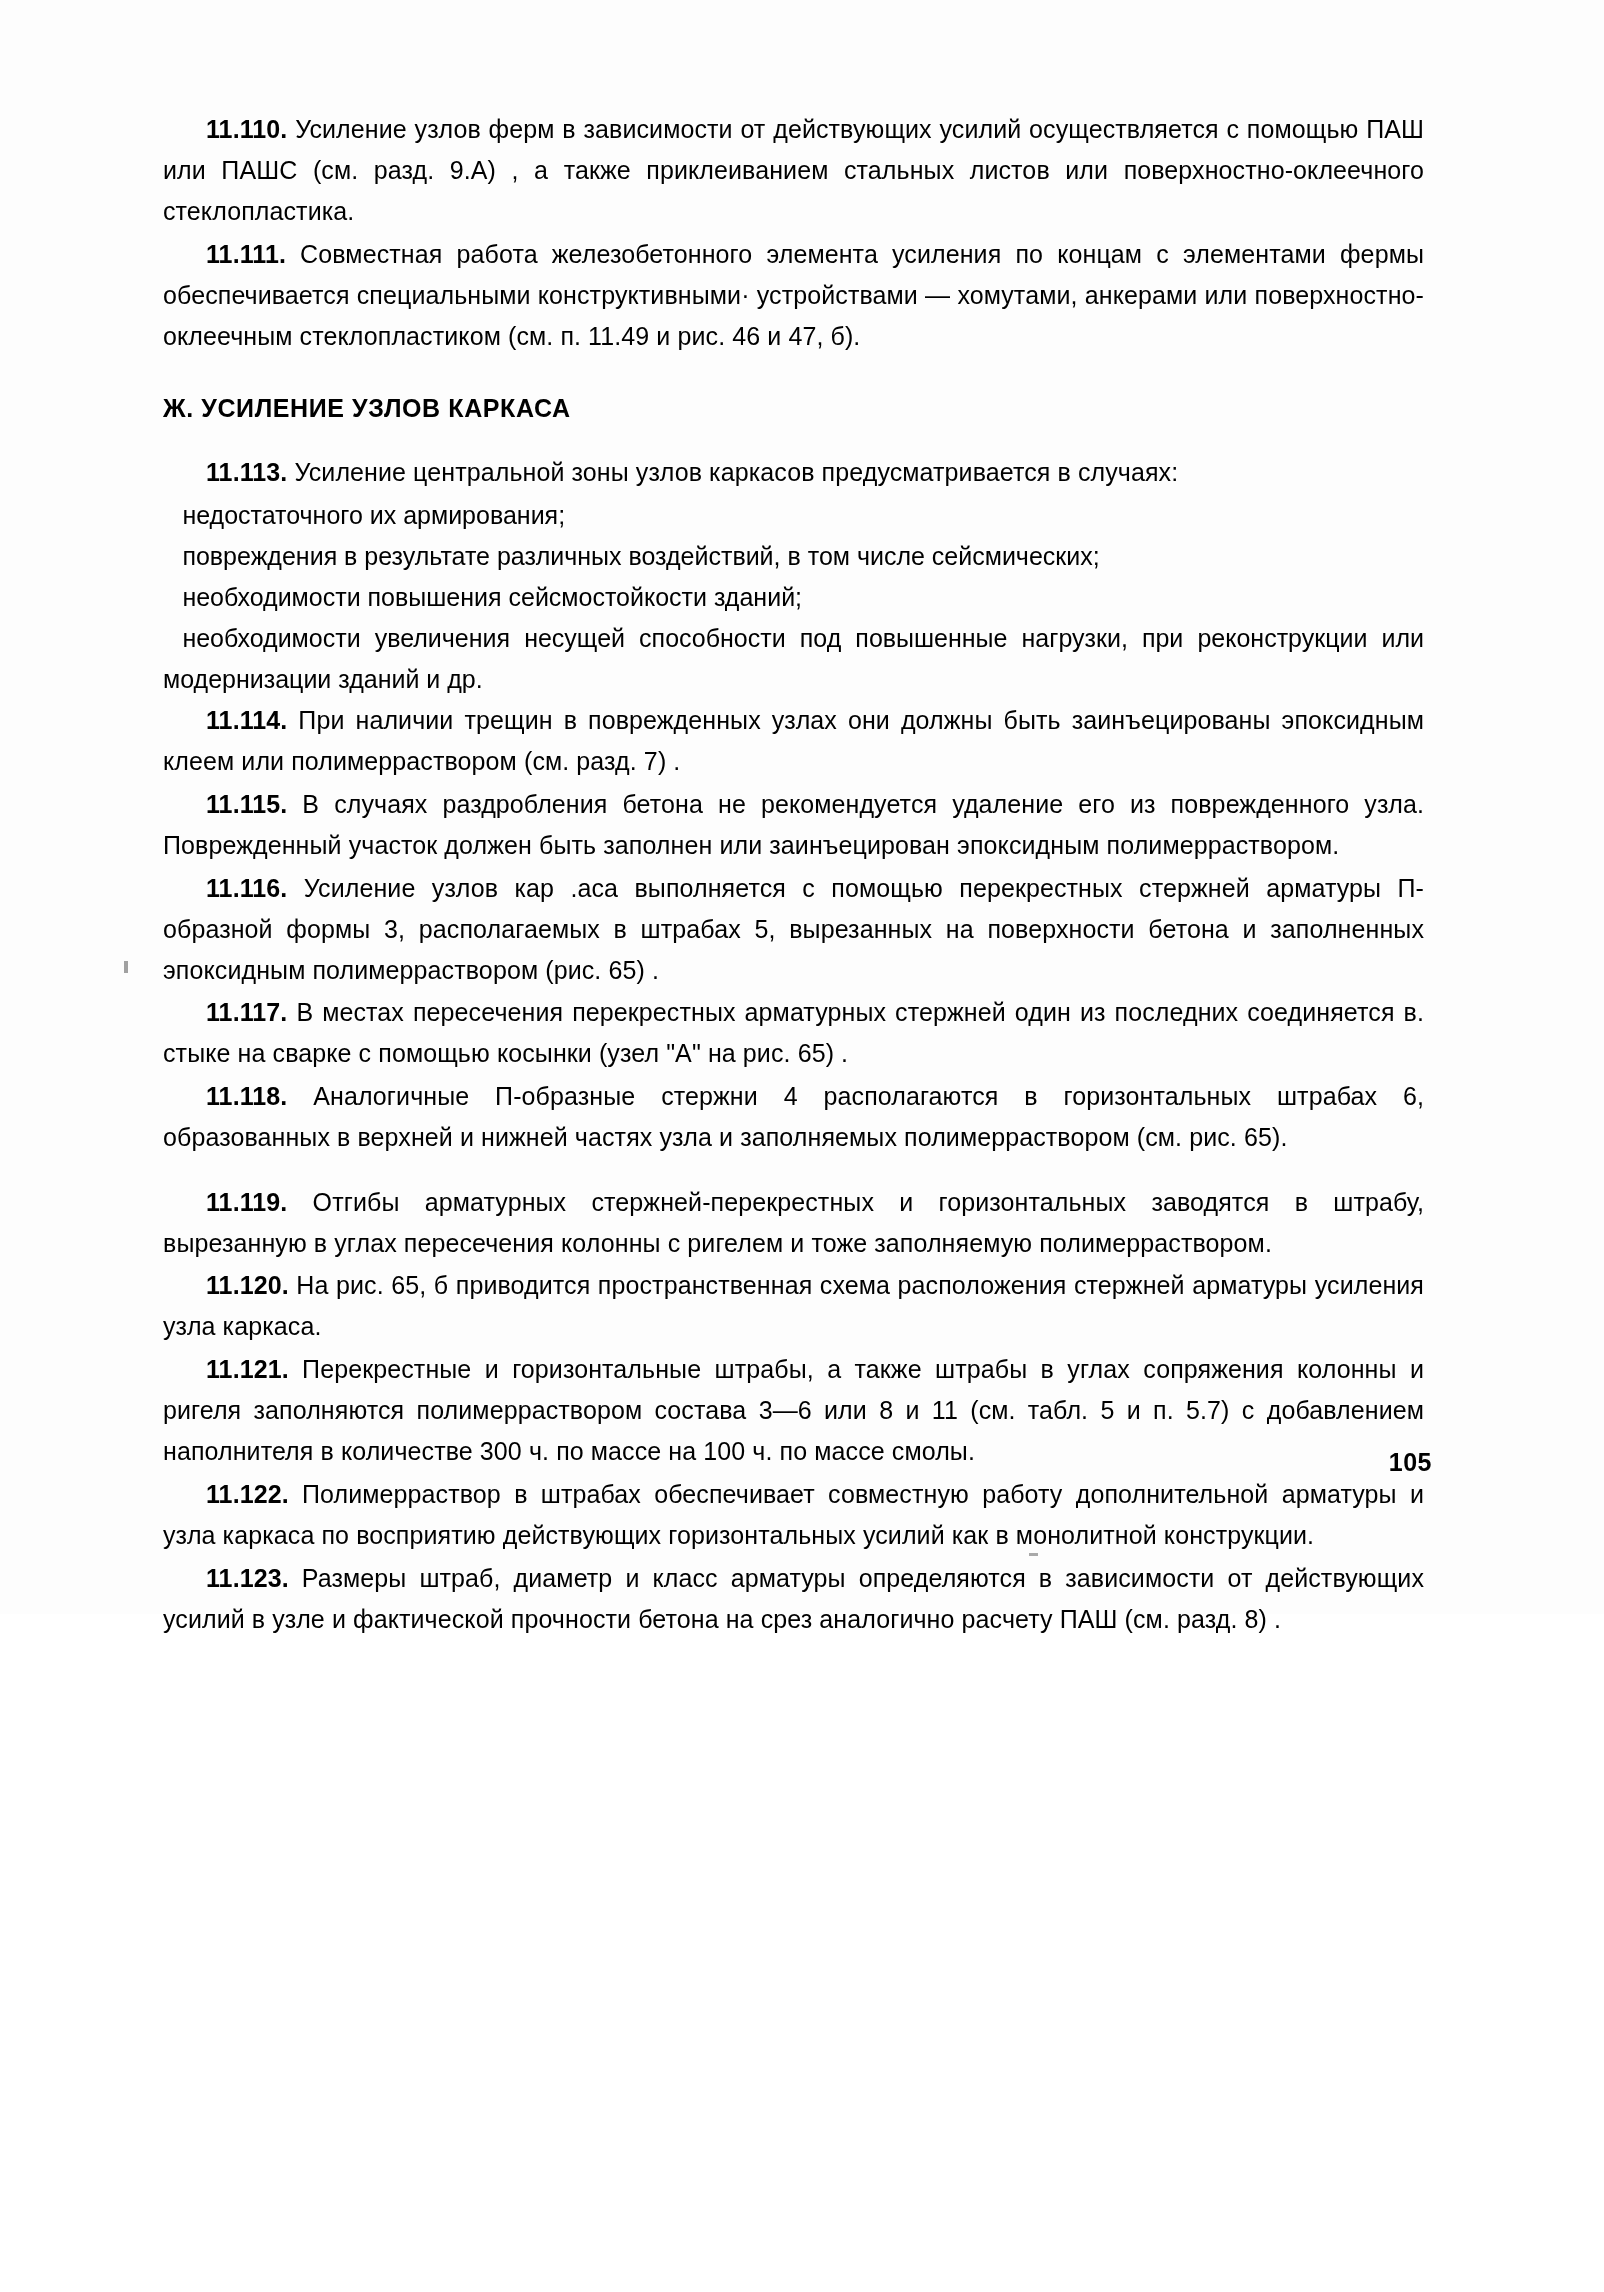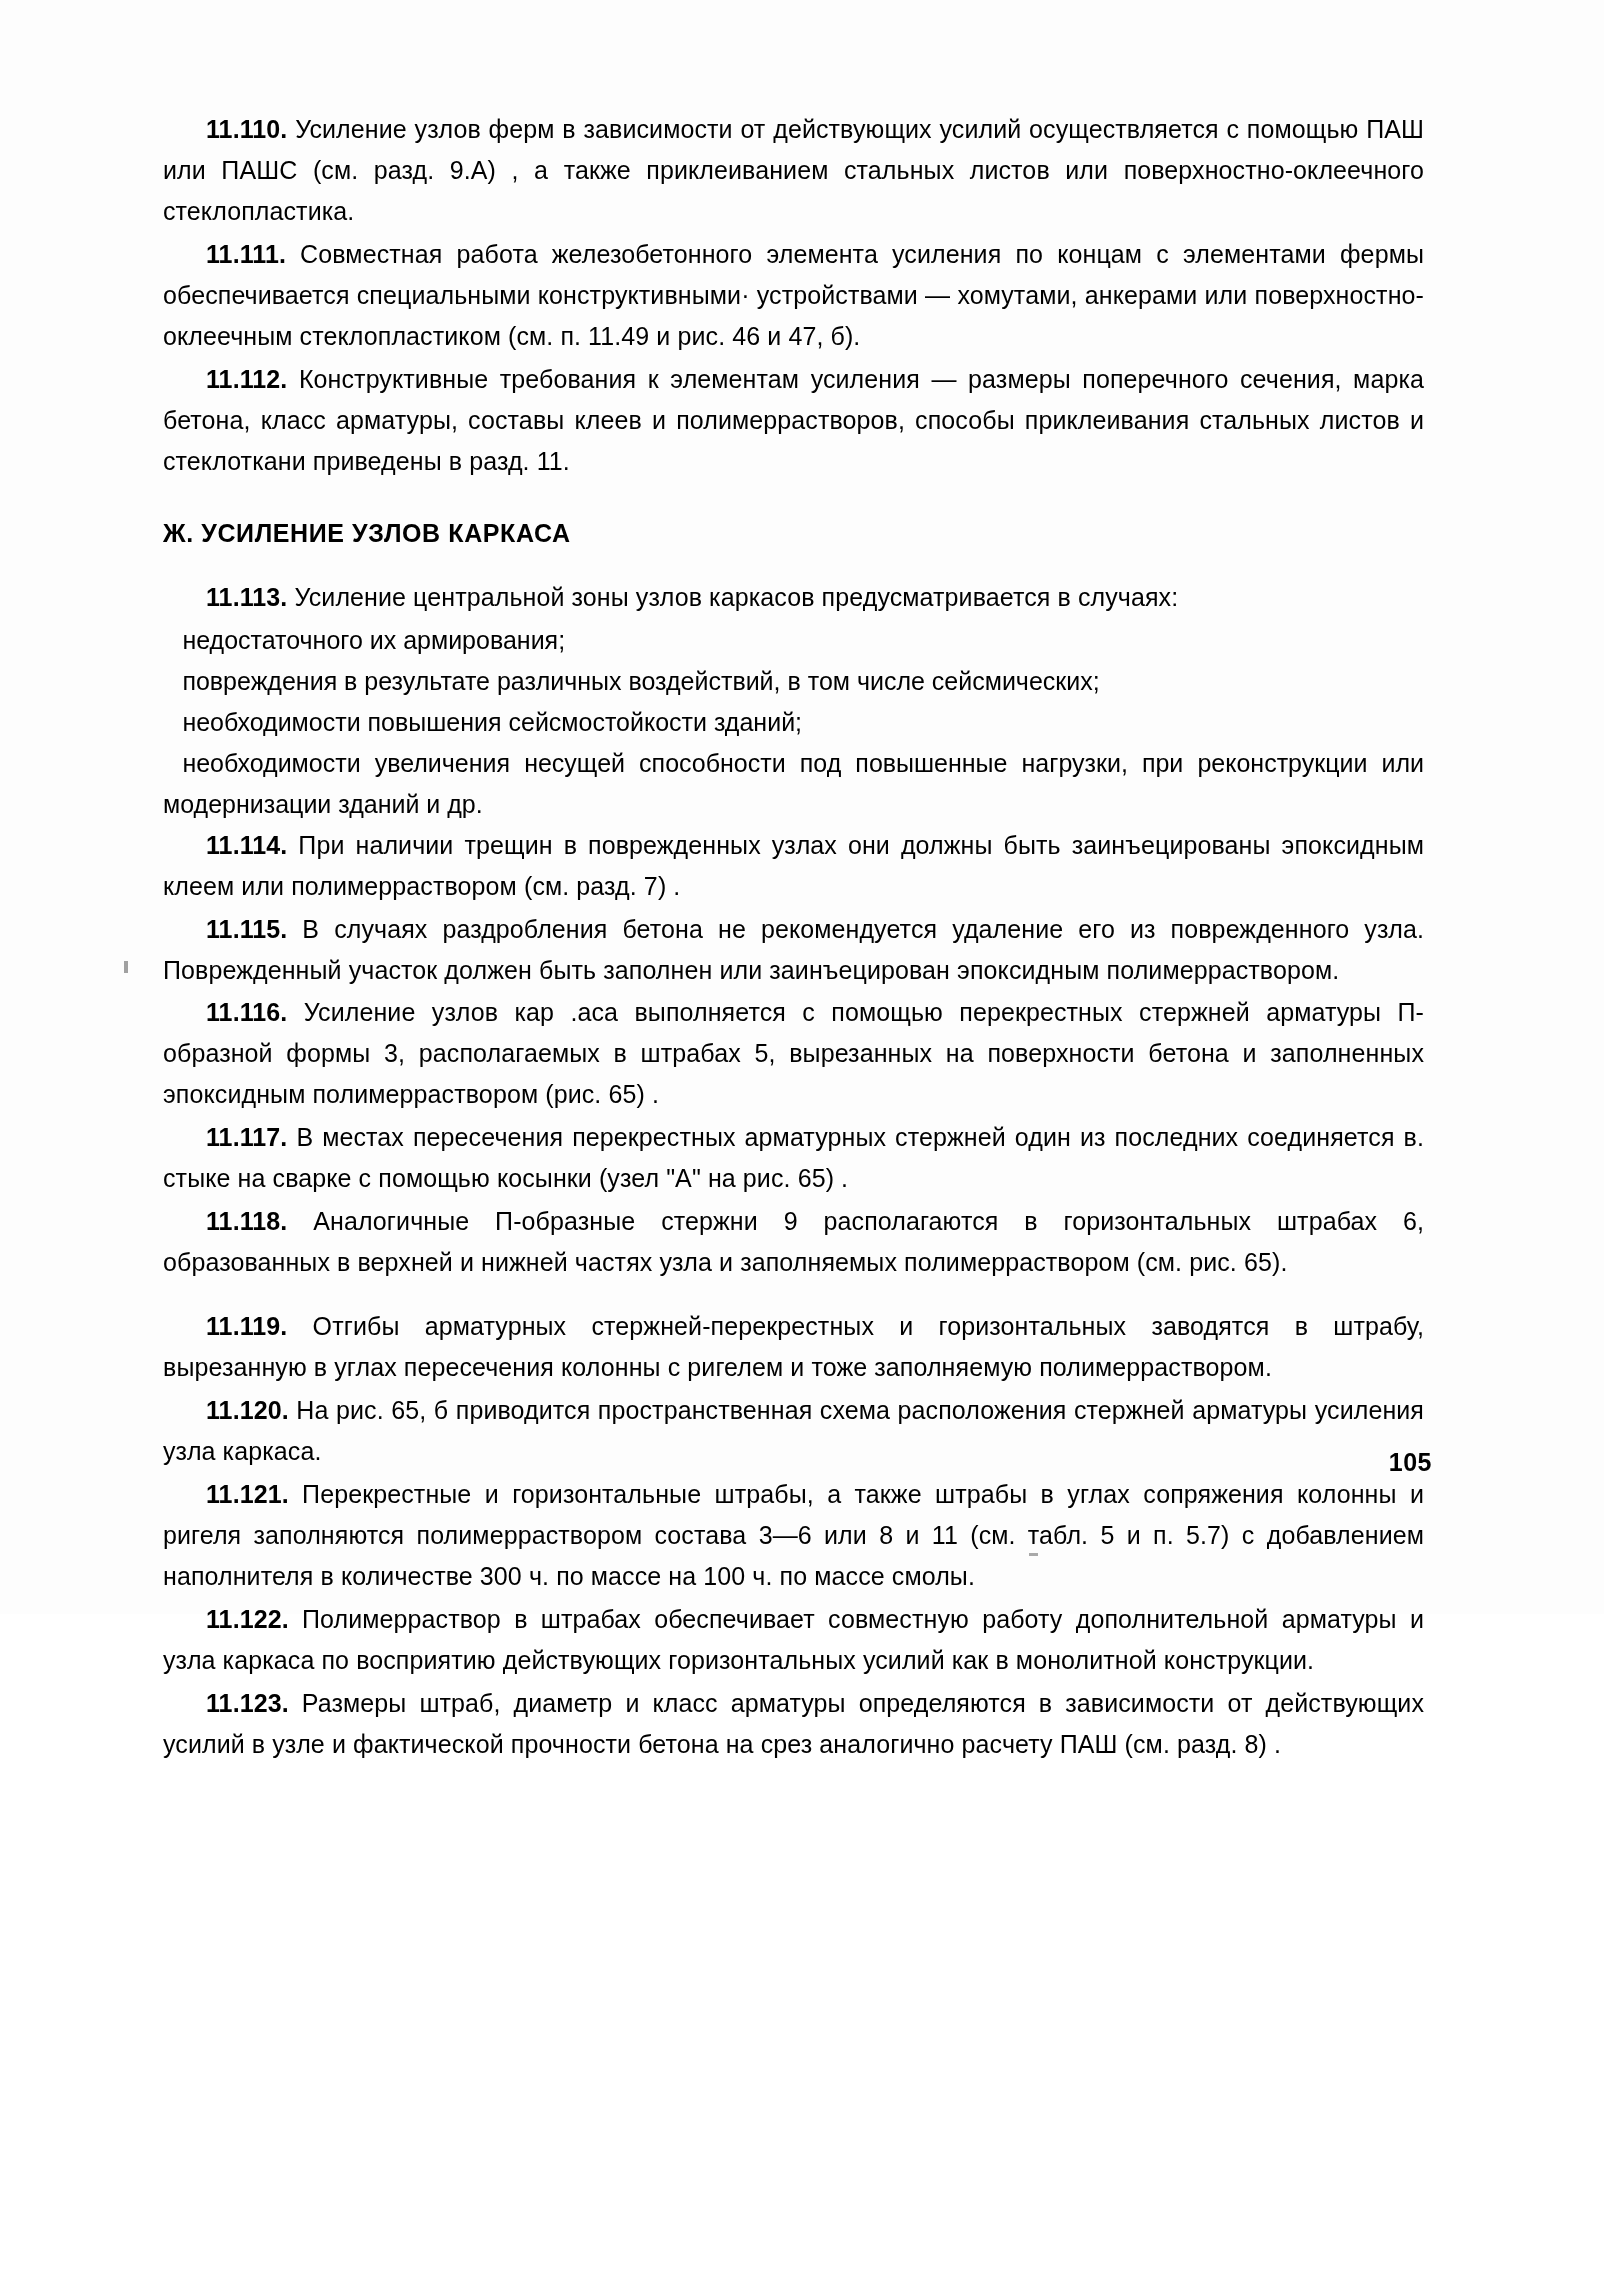--- a/index.html
+++ b/index.html
@@ -99,23 +99,20 @@
   <div class="content">
 
     <p class="para indent">
       <span class="num">11.110.</span><span> Усиление узлов ферм в зависимости от действующих усилий осуществляется с помощью ПАШ или ПАШС (см. разд. 9.А) , а также приклеиванием стальных листов или поверхностно-оклеечного стеклопластика.</span>
     </p>
 
     <p class="para indent">
       <span class="num">11.111.</span><span> Совместная работа железобетонного элемента усиления по концам с элементами фермы обеспечивается специальными конструктивными· устройствами — хомутами, анкерами или поверхностно-оклеечным стеклопластиком (см. п. 11.49 и рис. 46 и 47, б).</span>
     </p>
 
-    <p class="para indent">
-      <span class="num">11.112.</span><span> Конструктивные требования к элементам усиления — размеры поперечного сечения, марка бетона, класс арматуры, составы клеев и полимеррастворов, способы приклеивания стальных листов и стеклоткани приведены в разд. 11.</span>
-    </p>
 
     <h2 class="section-title">Ж. УСИЛЕНИЕ УЗЛОВ КАРКАСА</h2>
 
     <p class="para indent">
       <span class="num">11.113.</span><span> Усиление центральной зоны узлов каркасов предусматривается в случаях:</span>
     </p>
 
     <p class="listline">недостаточного их армирования;</p>
     <p class="listline">повреждения в результате различных воздействий, в том числе сейсмических;</p>
     <p class="listline">необходимости повышения сейсмостойкости зданий;</p>
@@ -131,21 +128,21 @@
 
     <p class="para indent">
       <span class="num">11.116.</span><span> Усиление узлов кар .аса выполняется с помощью перекрестных стержней арматуры П-образной формы 3, располагаемых в штрабах 5,  вырезанных на поверхности бетона и заполненных эпоксидным полимерраствором (рис. 65) .</span>
     </p>
 
     <p class="para indent">
       <span class="num">11.117.</span><span> В местах пересечения перекрестных арматурных стержней один из последних соединяется в. стыке на сварке с помощью косынки (узел "А" на рис. 65) .</span>
     </p>
 
     <p class="para indent">
-      <span class="num">11.118.</span><span> Аналогичные П-образные стержни 9 располагаются в горизонтальных штрабах  6, образованных в верхней и нижней частях узла и заполняемых полимерраствором (см. рис. 65).</span>
+      <span class="num">11.118.</span><span> Аналогичные П-образные стержни 4 располагаются в горизонтальных штрабах  6, образованных в верхней и нижней частях узла и заполняемых полимерраствором (см. рис. 65).</span>
     </p>
 
     <div class="gap"></div>
 
     <p class="para indent">
       <span class="num">11.119.</span><span> Отгибы арматурных стержней-перекрестных и горизонтальных заводятся в штрабу, вырезанную в углах пересечения колонны с ригелем и тоже заполняемую полимерраствором.</span>
     </p>
 
     <p class="para indent">
       <span class="num">11.120.</span><span> На рис. 65, б приводится пространственная схема расположения стержней арматуры усиления узла каркаса.</span>

